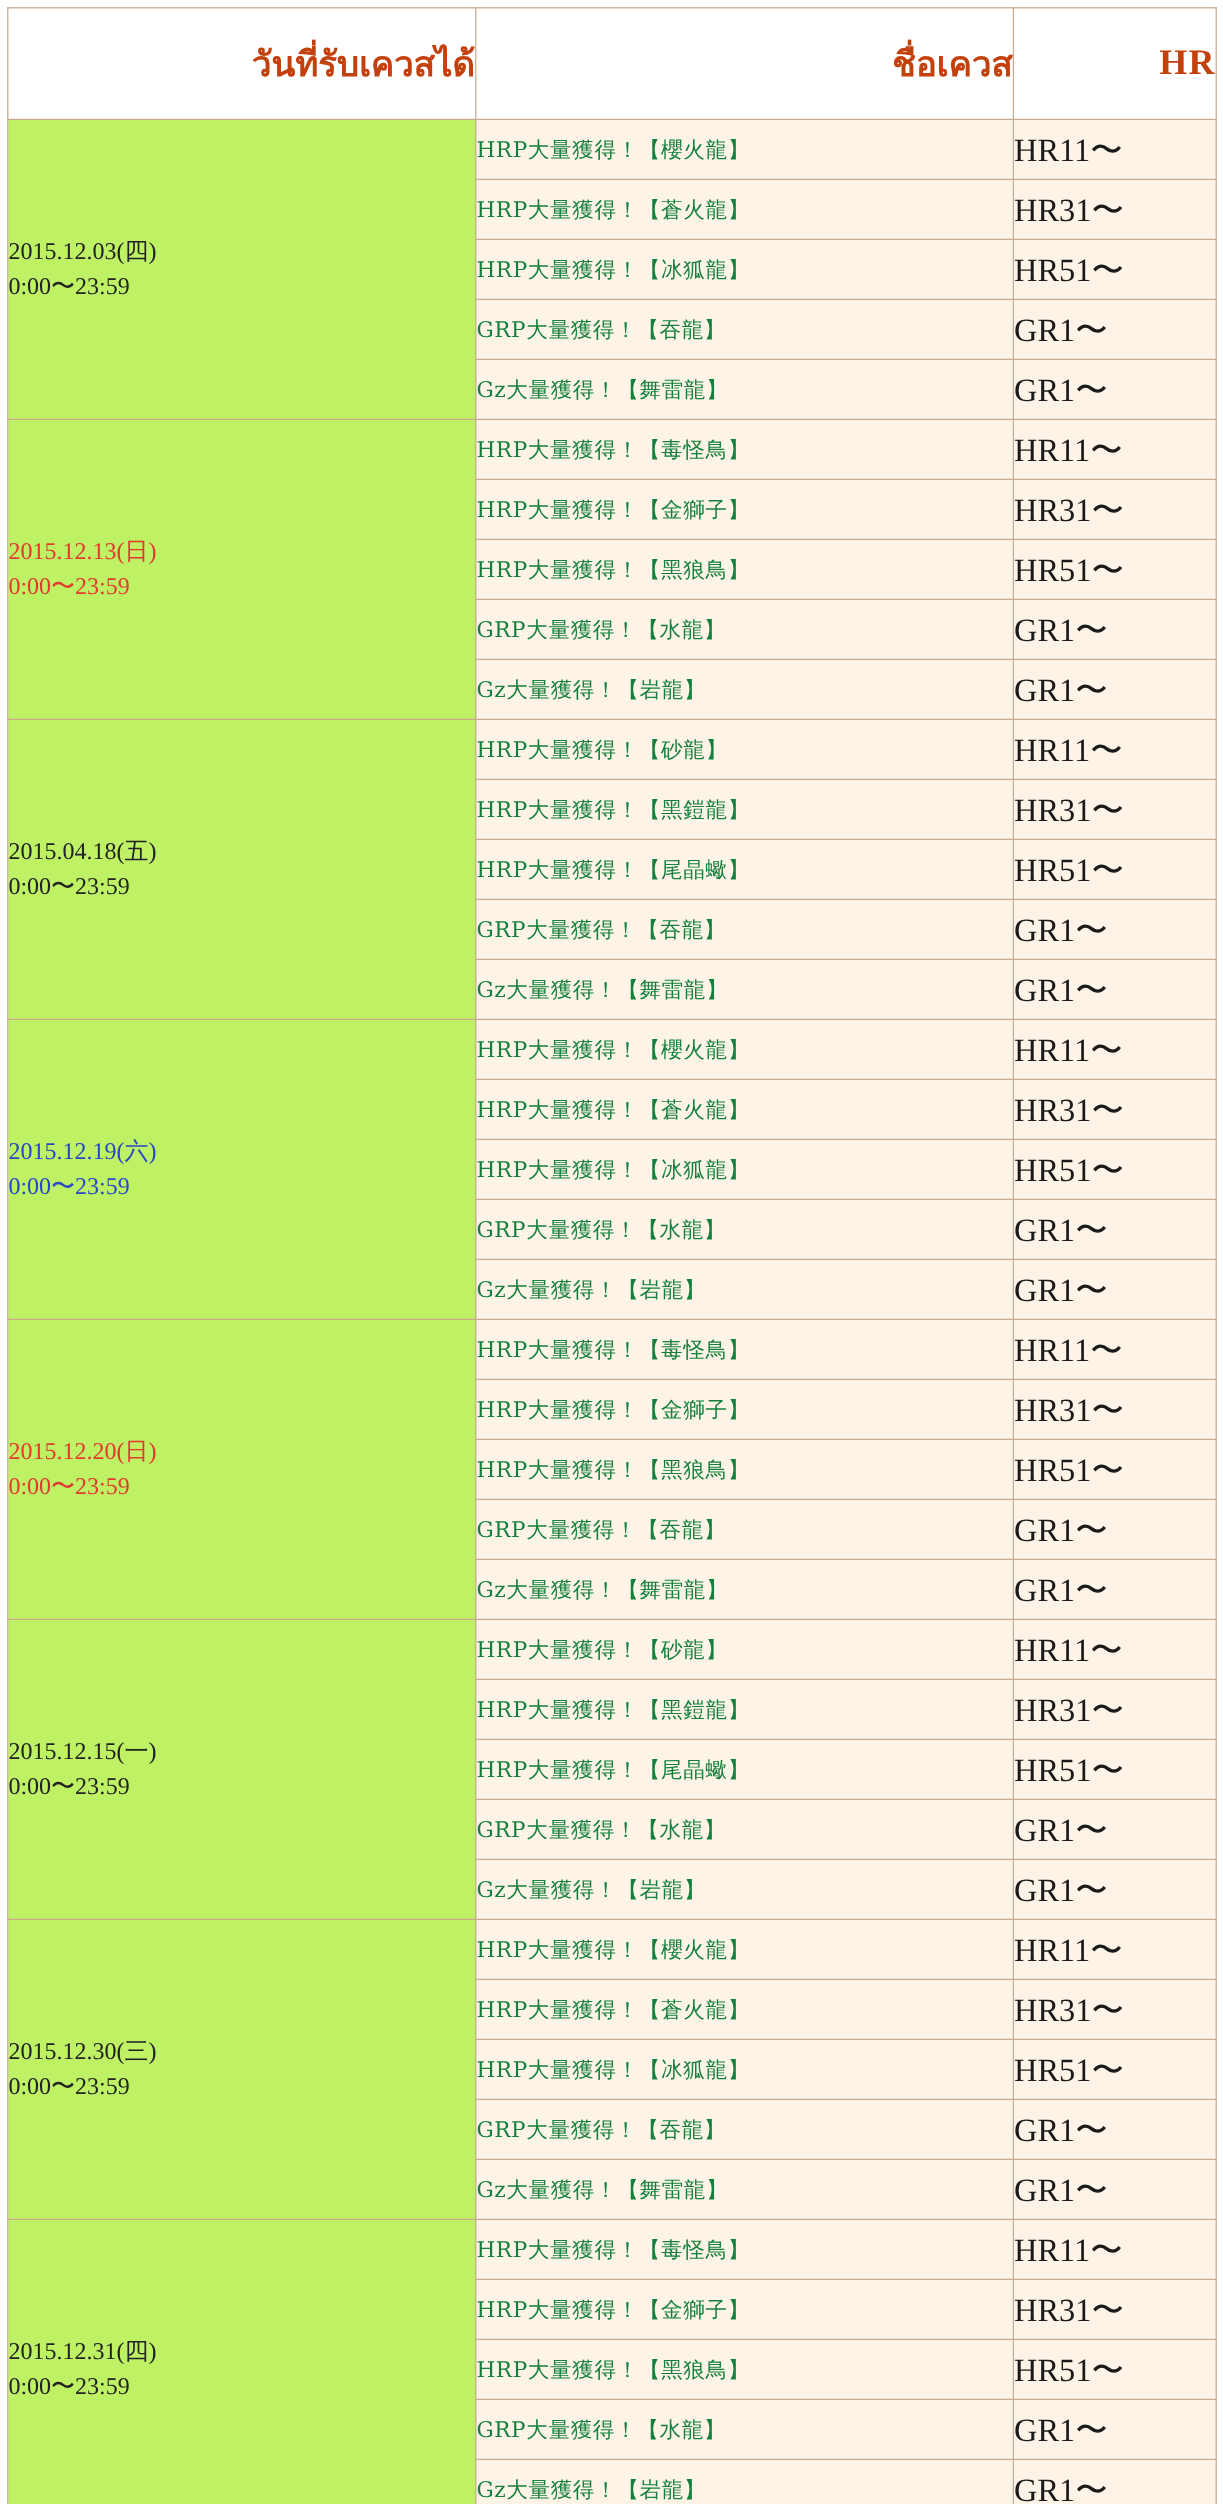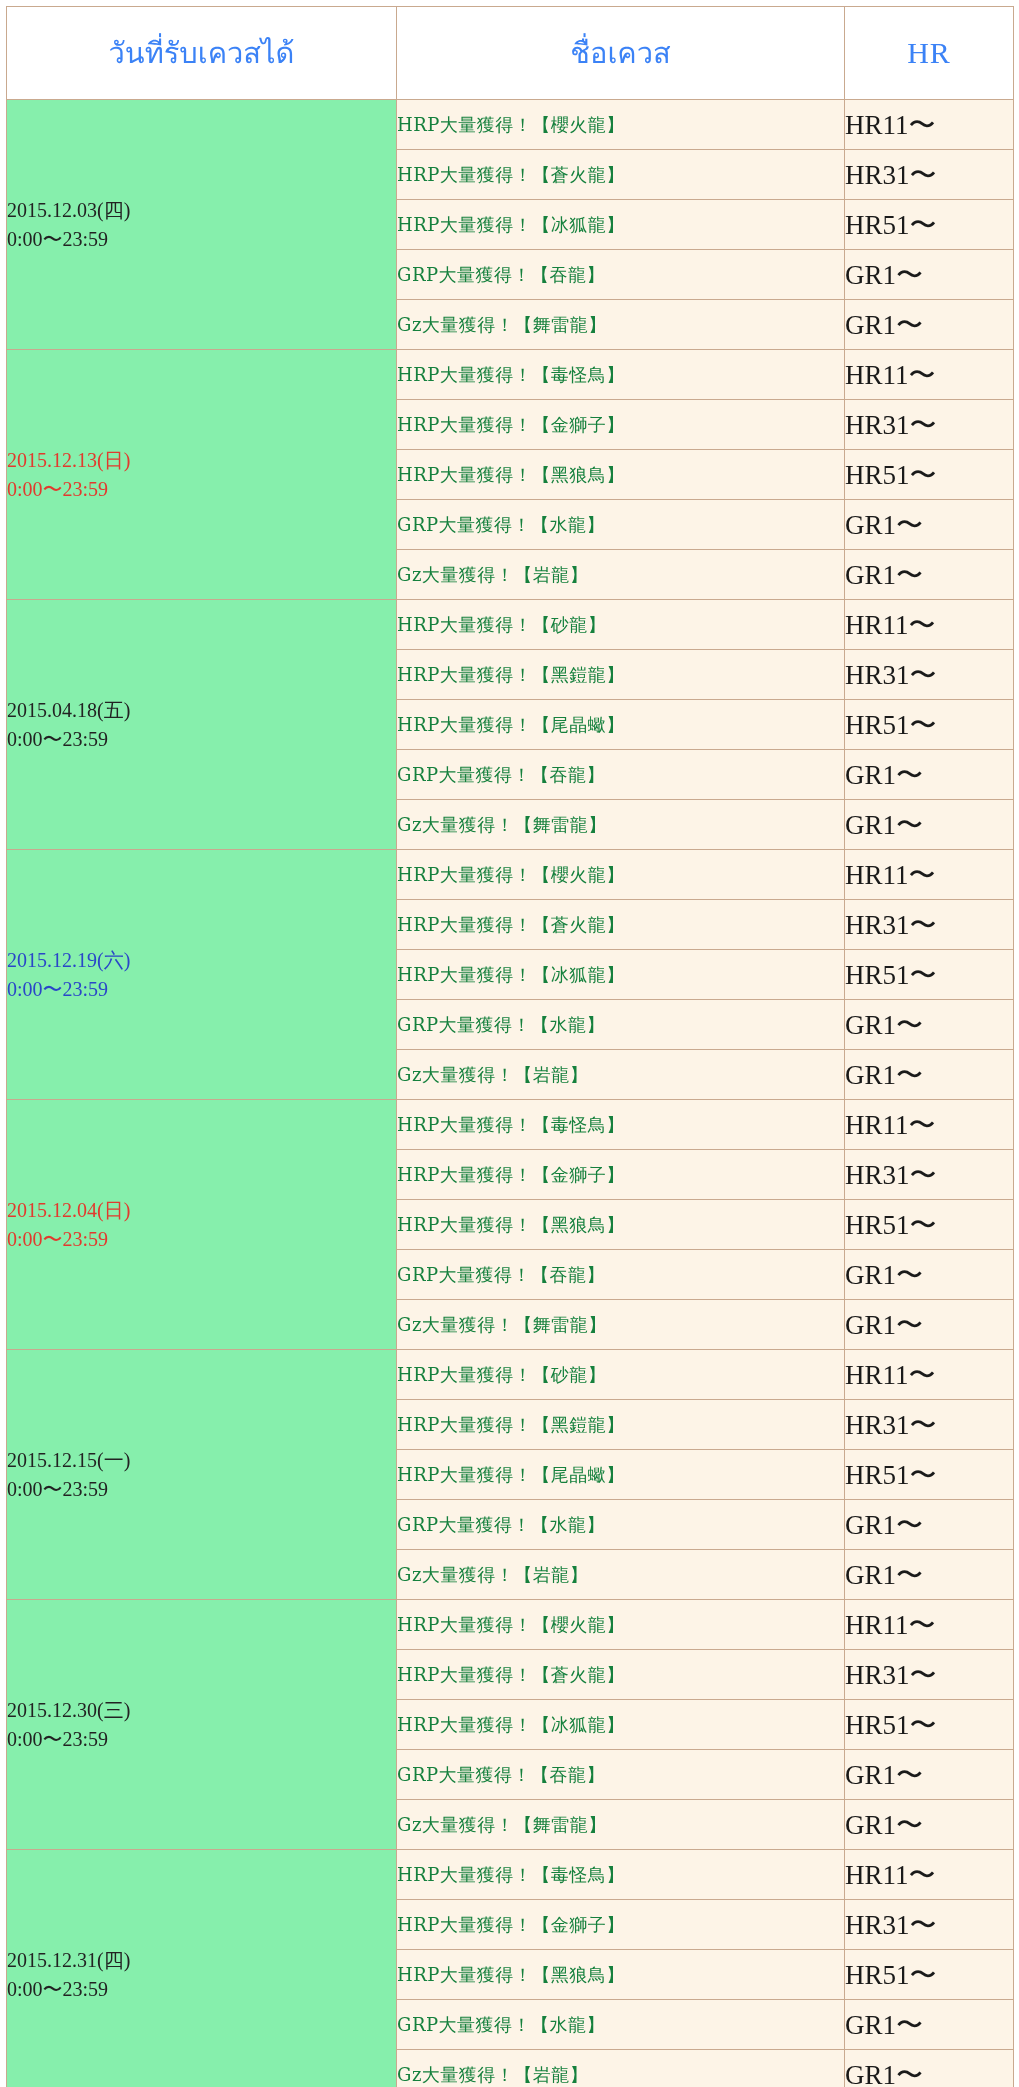--- a/index.html
+++ b/index.html
@@ -30,40 +30,40 @@
   }
   
   col.c-date  { width: 390px; }
   col.c-name  { width: 448px; }
   col.c-hr    { width: 169px; }
 
   thead th {
     background: #ffffff;
     border: 1px solid #c9a98f;
     height: 92px;
-    text-align: center;
-    color: #3b82f6;
-    font-weight: normal;
+    text-align: right;
+    color: #c2410c;
+    font-weight: bold;
   }
   th.head-date {
     font-family: "DejaVu Sans", "Liberation Sans", sans-serif;
     font-size: 29px;
   }
   th.head-name {
     font-family: "DejaVu Sans", "Liberation Sans", sans-serif;
     font-size: 29px;
   }
   th.head-hr {
     font-family: "Liberation Serif", serif;
     font-size: 30px;
     letter-spacing: 1px;
   }
 
   td.date-cell {
-    background: #86efac;
+    background: #bef264;
     padding: 6px 0 6px 10px;
     font-size: 20px;
     line-height: 1.45;
     color: #222222;
     font-family: "Liberation Serif", "DejaVu Serif", serif;
     white-space: nowrap;
   }
   td.date-cell .d-line { display: block; }
   td.date-cell.sun { color: #e23a2e; }
   td.date-cell.sat { color: #2a46c8; }
@@ -197,21 +197,21 @@
         <tr>
           <td class="name-cell">GRP大量獲得！【水龍】</td>
           <td class="hr-cell">GR1〜</td>
         </tr>
         <tr>
           <td class="name-cell">Gz大量獲得！【岩龍】</td>
           <td class="hr-cell">GR1〜</td>
         </tr>
         <tr>
           <td class="date-cell sun" rowspan="5">
-            <span class="d-line">2015.12.04(日)</span>
+            <span class="d-line">2015.12.20(日)</span>
             <span class="d-line">0:00〜23:59</span>
           </td>
           <td class="name-cell">HRP大量獲得！【毒怪鳥】</td>
           <td class="hr-cell">HR11〜</td>
         </tr>
         <tr>
           <td class="name-cell">HRP大量獲得！【金獅子】</td>
           <td class="hr-cell">HR31〜</td>
         </tr>
         <tr>

